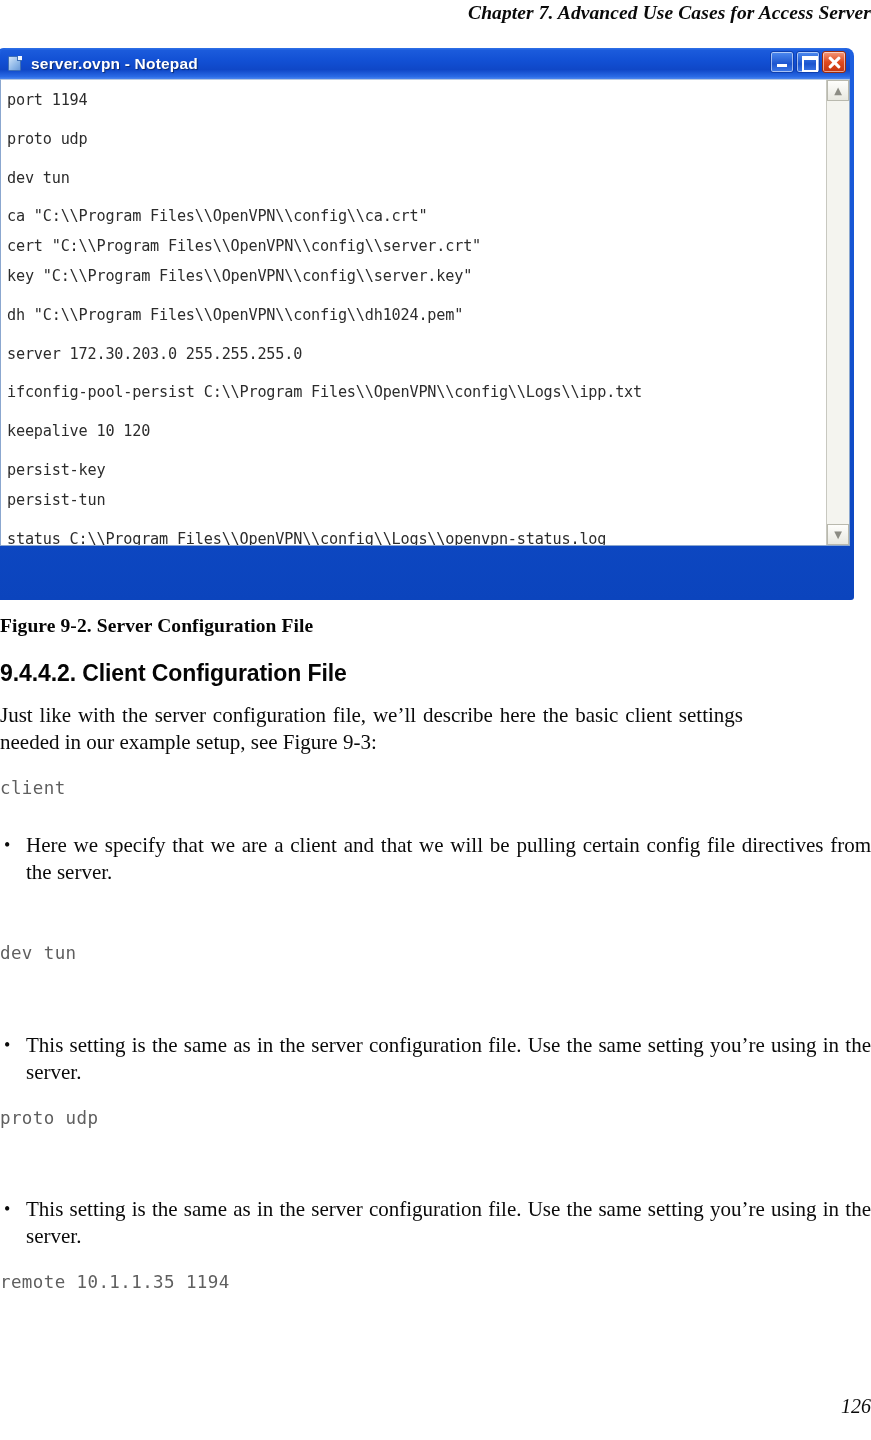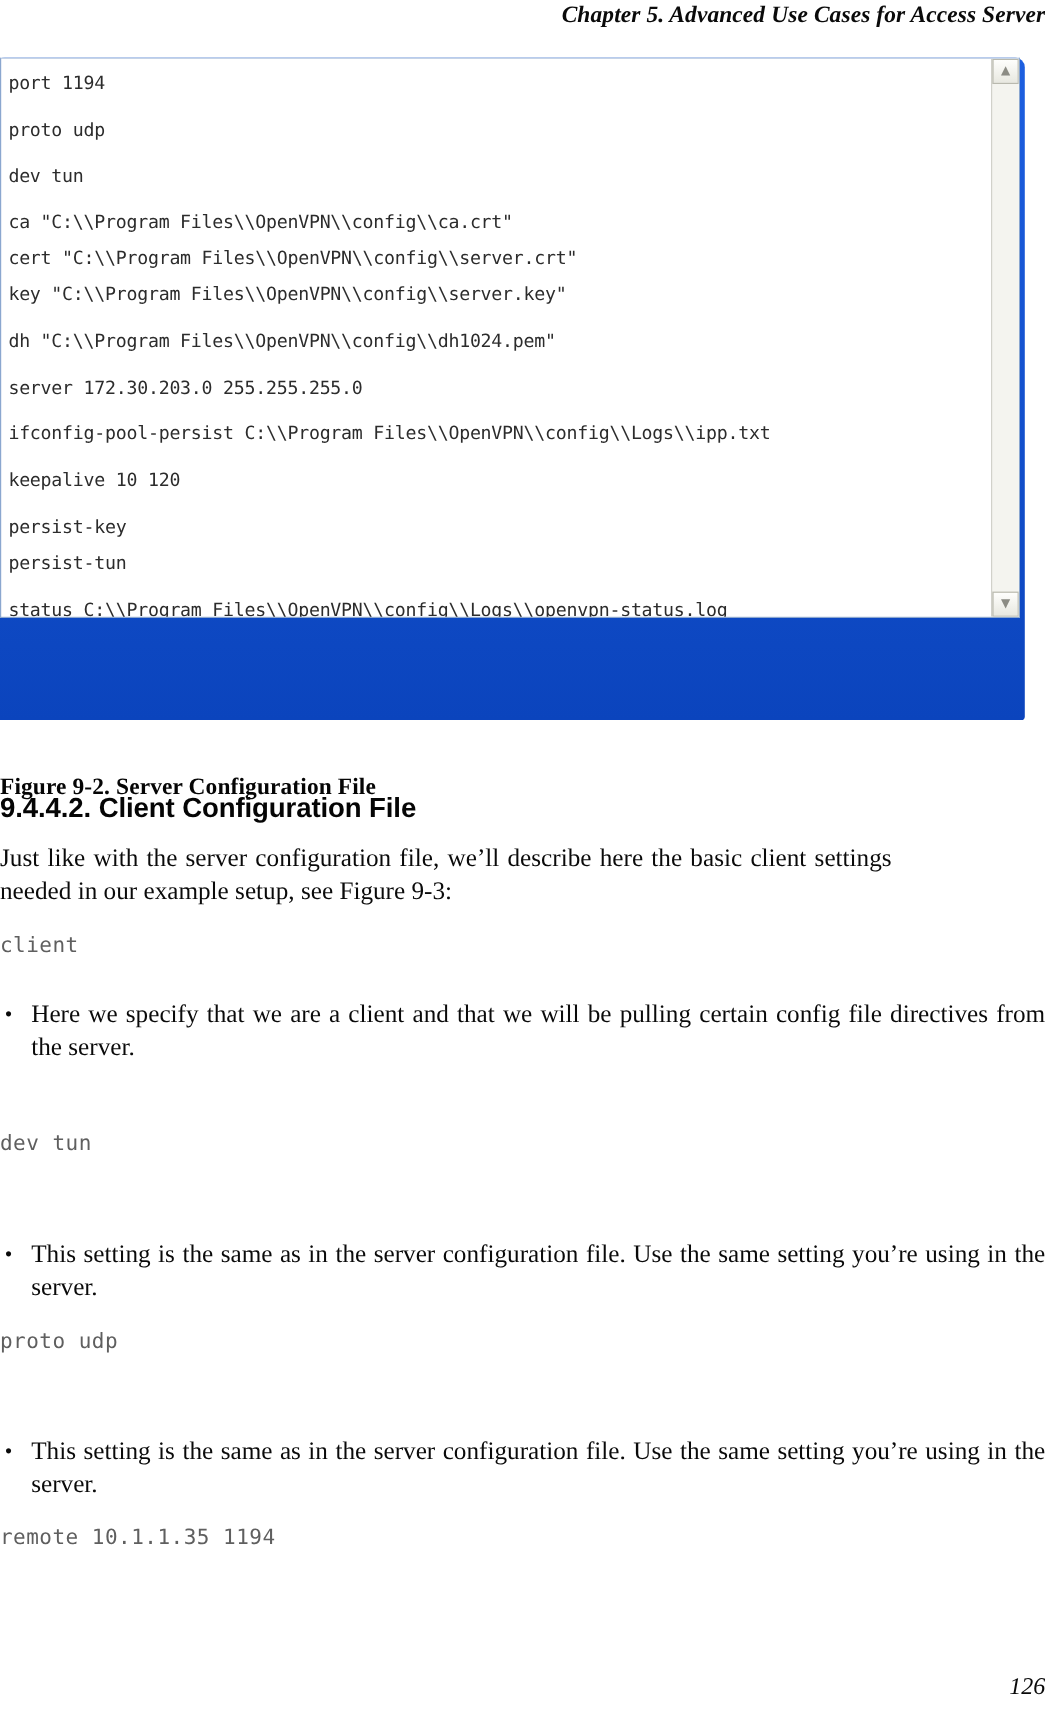--- a/index.html
+++ b/index.html
@@ -176,21 +176,21 @@
   }
   .scroll-btn span {
     font-size: 10px; color: #8c8c84; line-height: 1;
     font-family: "DejaVu Sans", sans-serif;
   }
   .scroll-track { flex: 1 1 auto; background: #f4f4ef; }
 
   
   .fig-caption {
     position: absolute;
-    left: 0; top: 646px;
+    left: 0; top: 615px;
     width: 871px;
     font-family: "Liberation Serif", serif;
     font-weight: bold;
     font-size: 19.5px;
     color: #050505;
     letter-spacing: 0.1px;
   }
   .section-heading {
     position: absolute;
     left: 0; top: 660px;
@@ -252,24 +252,36 @@
     text-align: right;
     font-family: "Liberation Serif", serif;
     font-style: italic;
     font-size: 20px;
     color: #0a0a0a;
   }
 </style>
 </head>
 <body>
 
-<div class="running-head">Chapter 5. Advanced Use Cases for Access Server</div>
+<div class="running-head">Chapter 7. Advanced Use Cases for Access Server</div>
 
 <div class="figure-window">
 
+  <div class="titlebar">
+    <div class="win-icon">
+      <div class="pg"></div>
+        <div class="fold"></div>
+    </div>
+    <div class="win-title">server.ovpn - Notepad</div>
+    <div class="win-buttons">
+      <div class="wbtn min"></div>
+      <div class="wbtn max"></div>
+      <div class="wbtn close"></div>
+    </div>
+  </div>
 
 
   <div class="editor-area">
     <div class="editor-text" id="editor-text"><span class="ln">port 1194</span><span class="blank"></span><span class="ln">proto udp</span><span class="blank"></span><span class="ln">dev tun</span><span class="blank"></span><span class="ln">ca "C:\\Program Files\\OpenVPN\\config\\ca.crt"</span><span class="ln">cert "C:\\Program Files\\OpenVPN\\config\\server.crt"</span><span class="ln">key "C:\\Program Files\\OpenVPN\\config\\server.key"</span><span class="blank"></span><span class="ln">dh "C:\\Program Files\\OpenVPN\\config\\dh1024.pem"</span><span class="blank"></span><span class="ln">server 172.30.203.0 255.255.255.0</span><span class="blank"></span><span class="ln">ifconfig-pool-persist C:\\Program Files\\OpenVPN\\config\\Logs\\ipp.txt</span><span class="blank"></span><span class="ln">keepalive 10 120</span><span class="blank"></span><span class="ln">persist-key</span><span class="ln">persist-tun</span><span class="blank"></span><span class="ln">status C:\\Program Files\\OpenVPN\\config\\Logs\\openvpn-status.log</span></div>
     <div class="vscroll">
       <div class="scroll-btn">
         <span>▲</span>
       </div>
       <div class="scroll-track"></div>
       <div class="scroll-btn">

